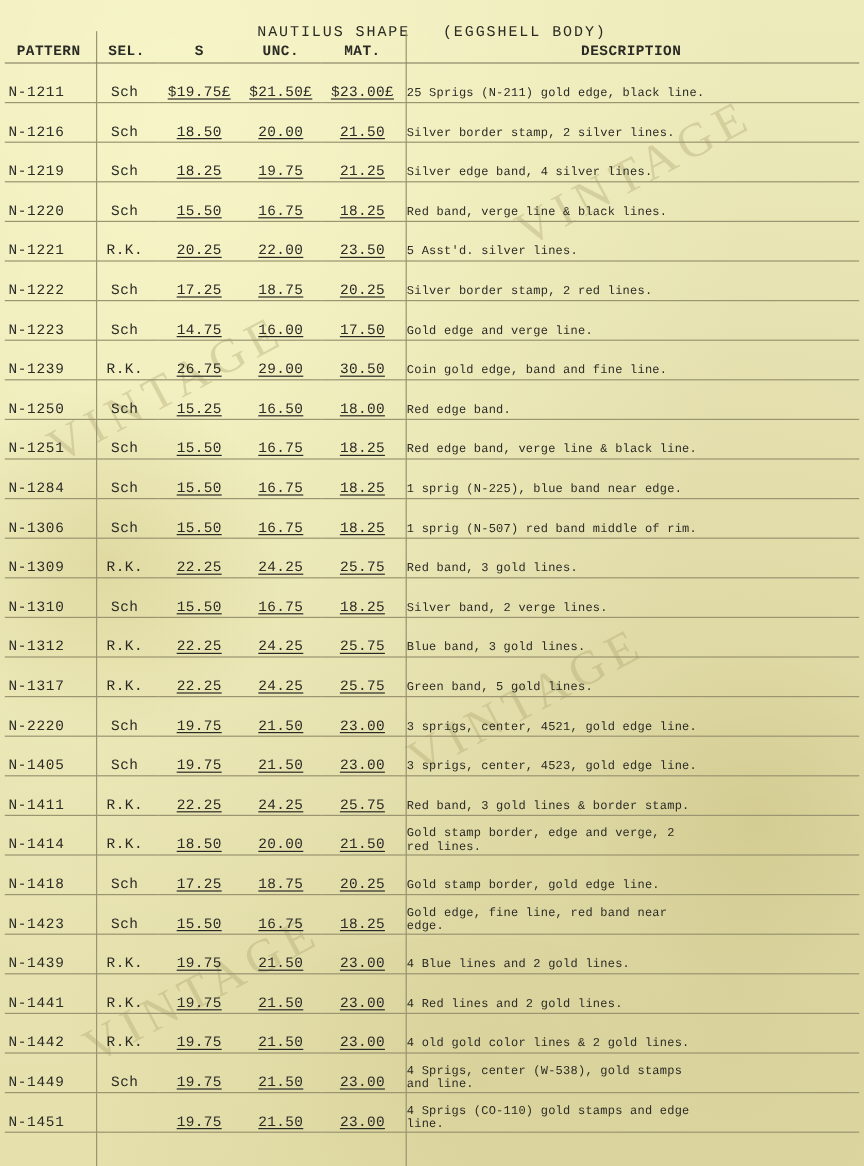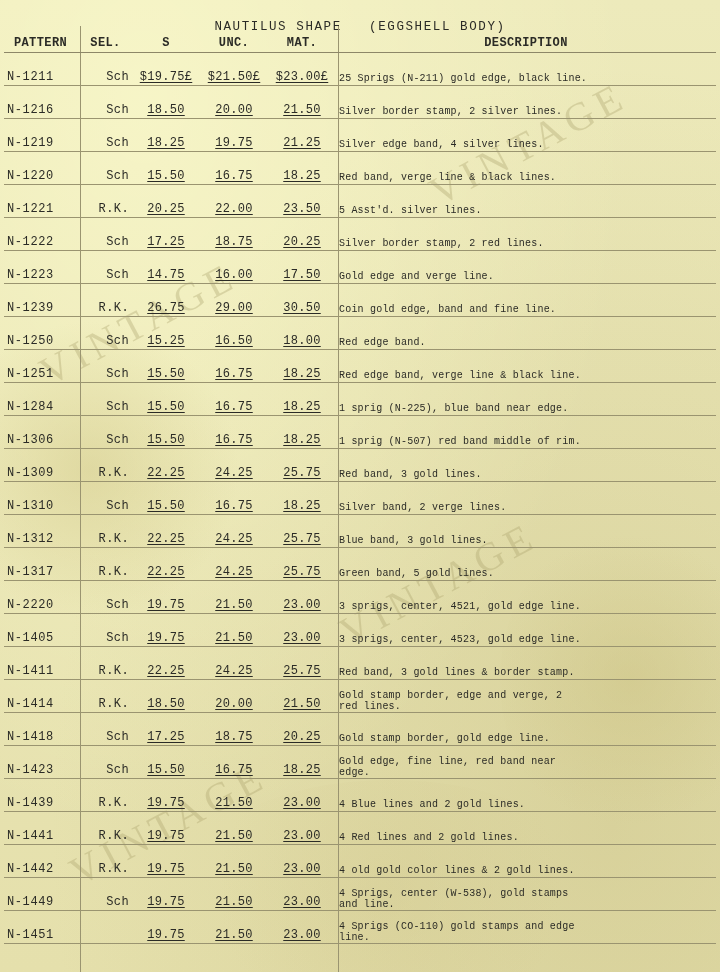--- a/index.html
+++ b/index.html
@@ -92,21 +92,21 @@
     height: 946px;
     background: #9a9470;
   }
   .v1 { left: 80px; }
   .v2 { left: 338px; }
 
   td.pattern {
     text-underline-offset: 2px;
     letter-spacing: 0.6px;
   }
-  td.sel { text-align: right; padding-left: 14px; }
+  td.sel { text-align: center; padding-left: 14px; }
   td.num {
     text-align: center;
     text-decoration: underline;
     text-underline-offset: 2px;
     letter-spacing: 0.3px;
   }
   td.desc {
     text-align: left;
     padding-left: 8px;
     letter-spacing: 0.2px;

